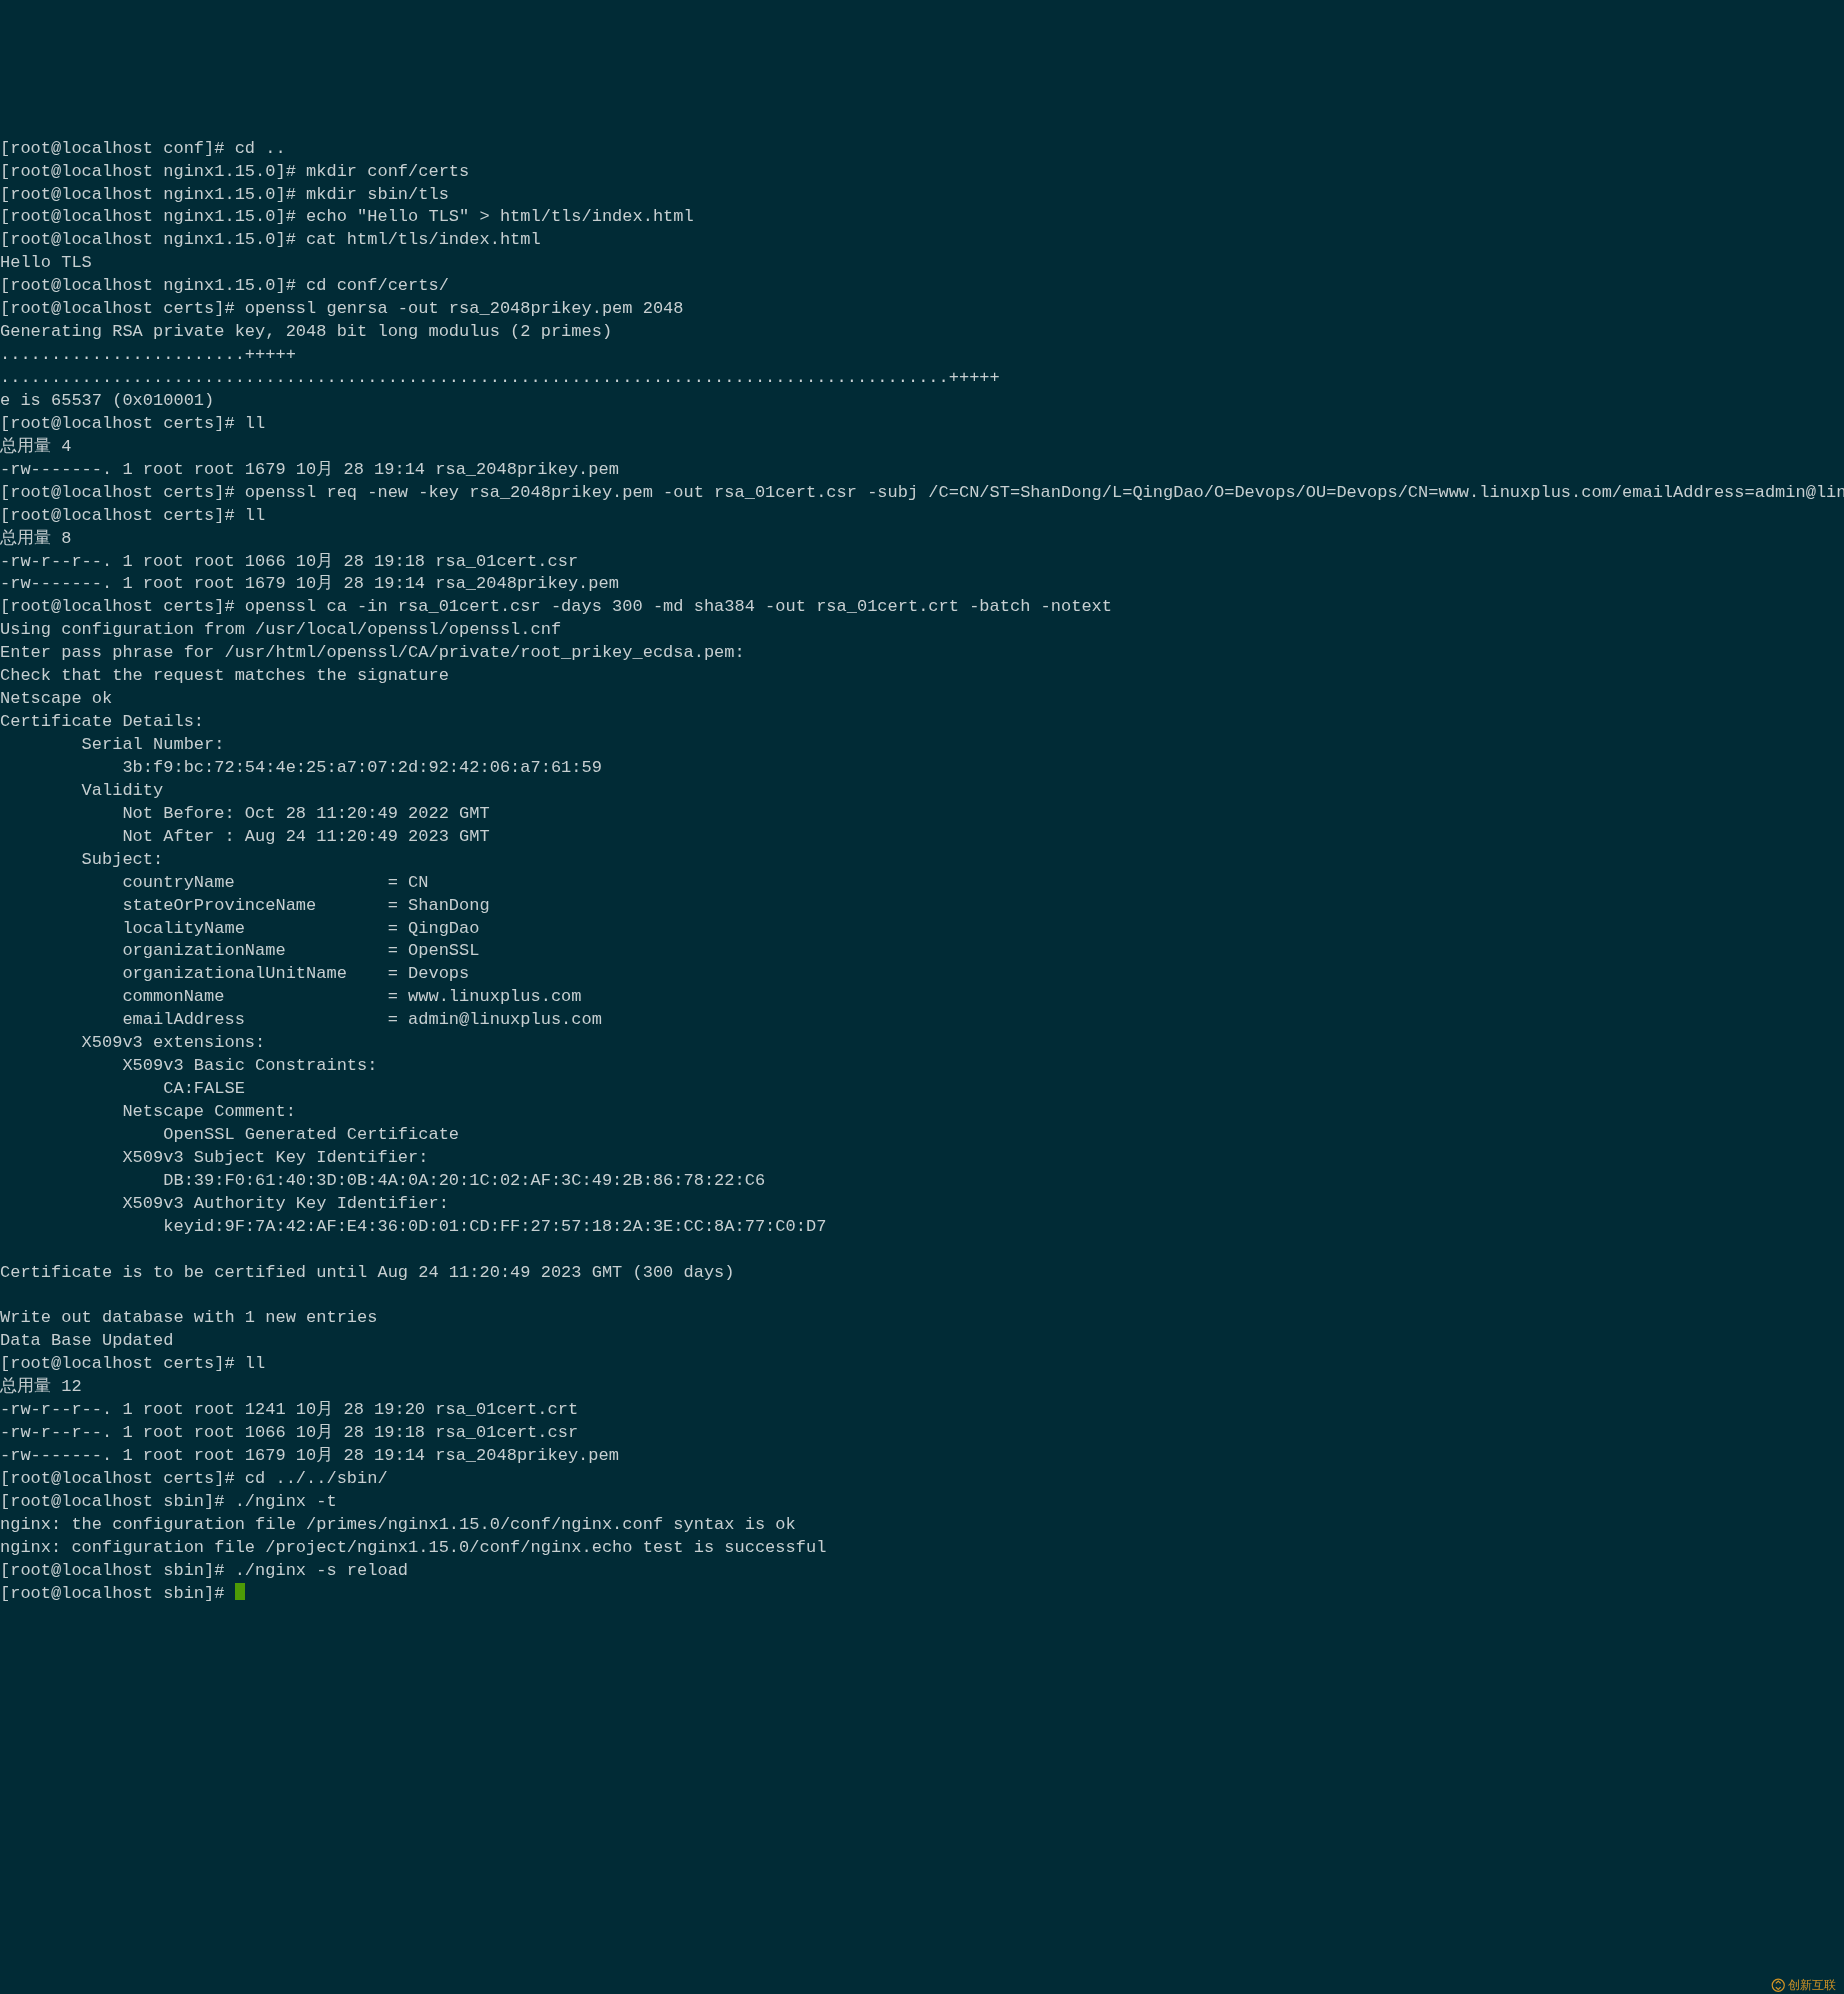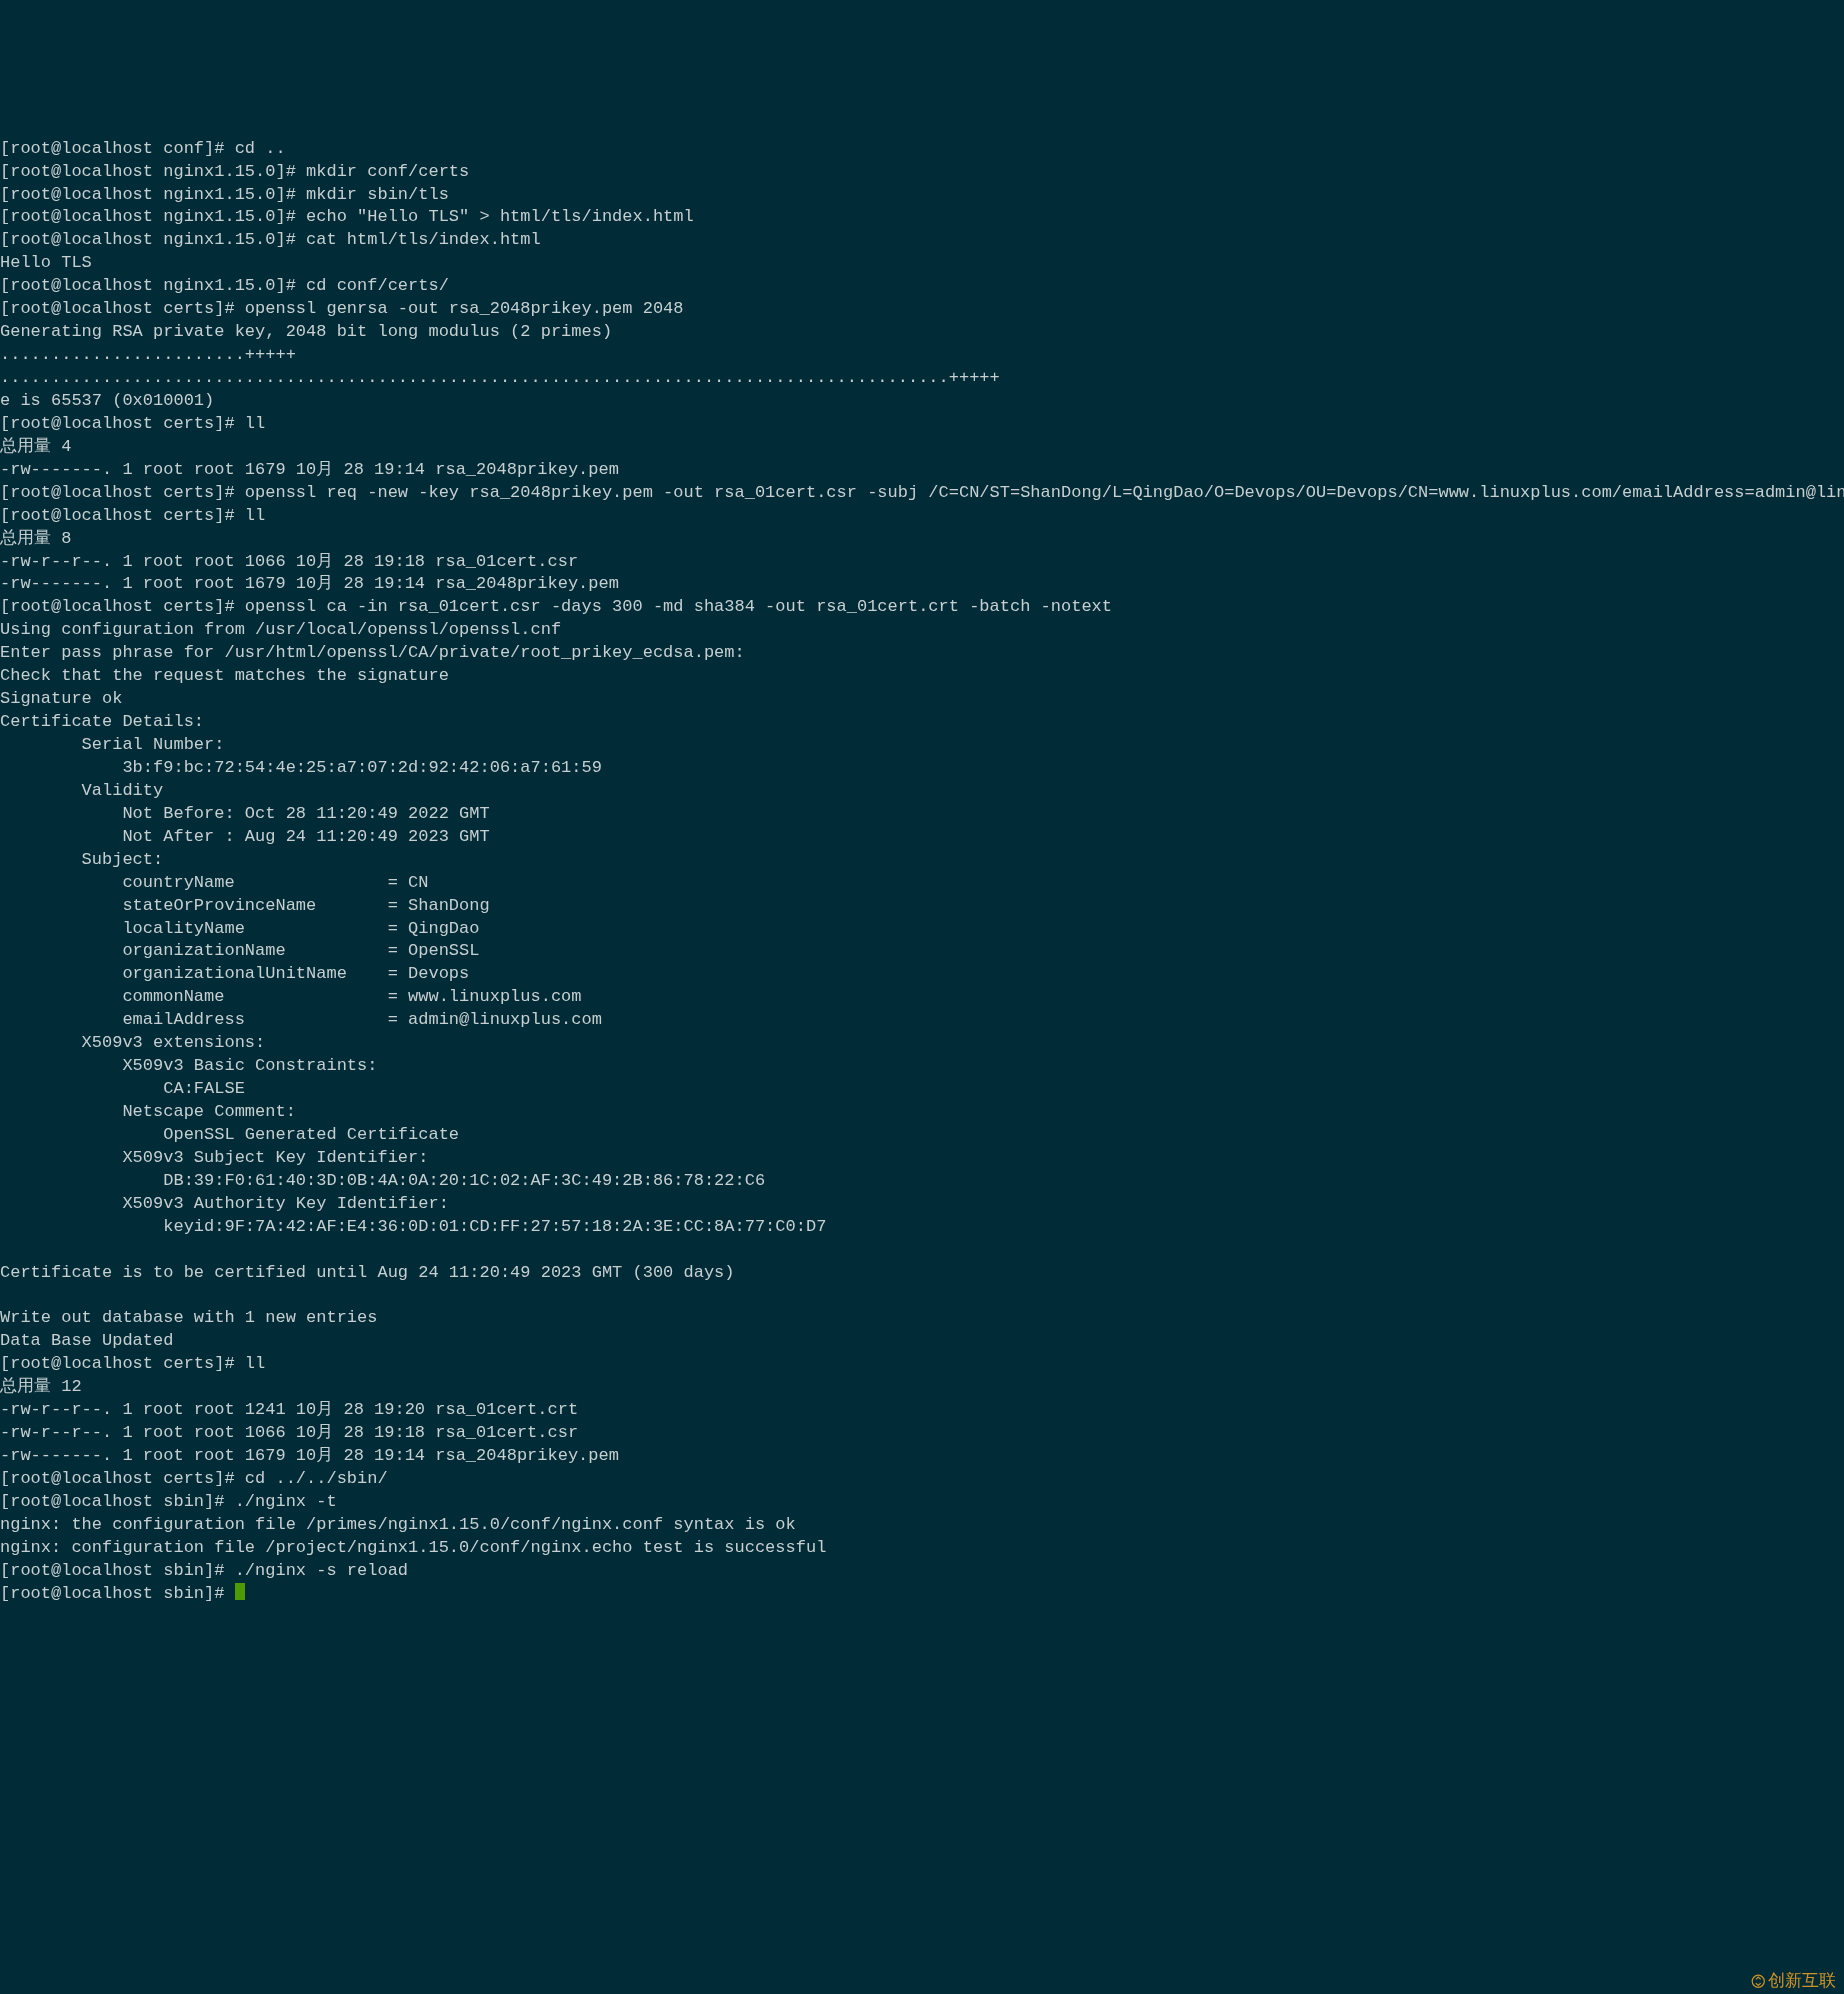--- a/index.html
+++ b/index.html
@@ -21,21 +21,21 @@
     width: 10.6px;
     height: 17px;
     background: #4e9a06;
     vertical-align: -2px;
   }
   .watermark {
     position: fixed;
     right: 8px;
     bottom: 1.3px;
     font-family: sans-serif;
-    font-size: 17px;
+    font-size: 12px;
     color: #f5a623;
     opacity: 0.85;
     white-space: nowrap;
   }
   .watermark svg { vertical-align: middle; margin-right: 2.6px; }
 </style>
 </head>
 <body>
 
 
@@ -58,21 +58,21 @@
 <span>-rw-------. 1 root root 1679 10月 28 19:14 rsa_2048prikey.pem</span>
 <span>[root@localhost certs]# openssl req -new -key rsa_2048prikey.pem -out rsa_01cert.csr -subj /C=CN/ST=ShanDong/L=QingDao/O=Devops/OU=Devops/CN=www.linuxplus.com/emailAddress=admin@linuxplus.com</span>
 <span>[root@localhost certs]# ll</span>
 <span>总用量 8</span>
 <span>-rw-r--r--. 1 root root 1066 10月 28 19:18 rsa_01cert.csr</span>
 <span>-rw-------. 1 root root 1679 10月 28 19:14 rsa_2048prikey.pem</span>
 <span>[root@localhost certs]# openssl ca -in rsa_01cert.csr -days 300 -md sha384 -out rsa_01cert.crt -batch -notext</span>
 <span>Using configuration from /usr/local/openssl/openssl.cnf</span>
 <span>Enter pass phrase for /usr/html/openssl/CA/private/root_prikey_ecdsa.pem:</span>
 <span>Check that the request matches the signature</span>
-<span>Signature ok</span>
+<span>Netscape ok</span>
 <span>Certificate Details:</span>
 <span>        Serial Number:</span>
 <span>            3b:f9:bc:72:54:4e:25:a7:07:2d:92:42:06:a7:61:59</span>
 <span>        Validity</span>
 <span>            Not Before: Oct 28 11:20:49 2022 GMT</span>
 <span>            Not After : Aug 24 11:20:49 2023 GMT</span>
 <span>        Subject:</span>
 <span>            countryName               = CN</span>
 <span>            stateOrProvinceName       = ShanDong</span>
 <span>            localityName              = QingDao</span>

